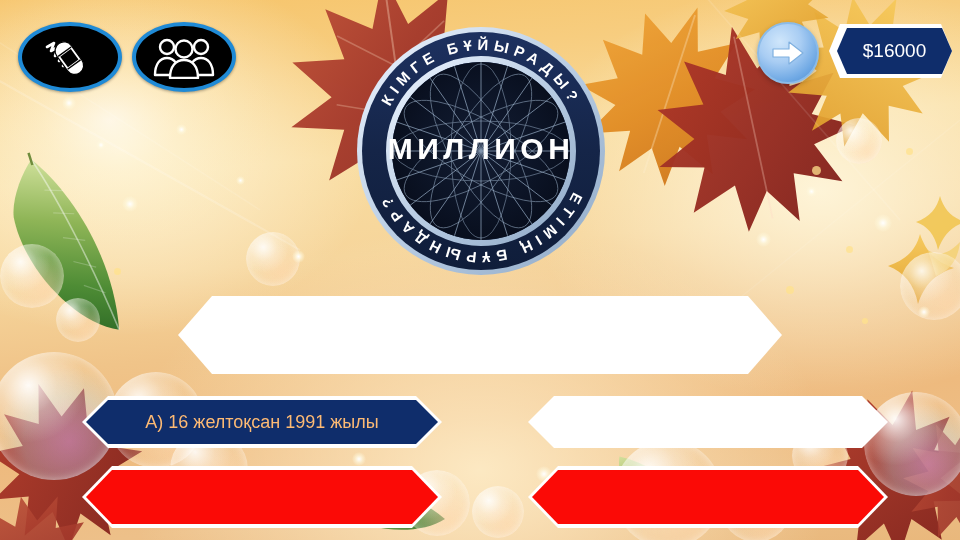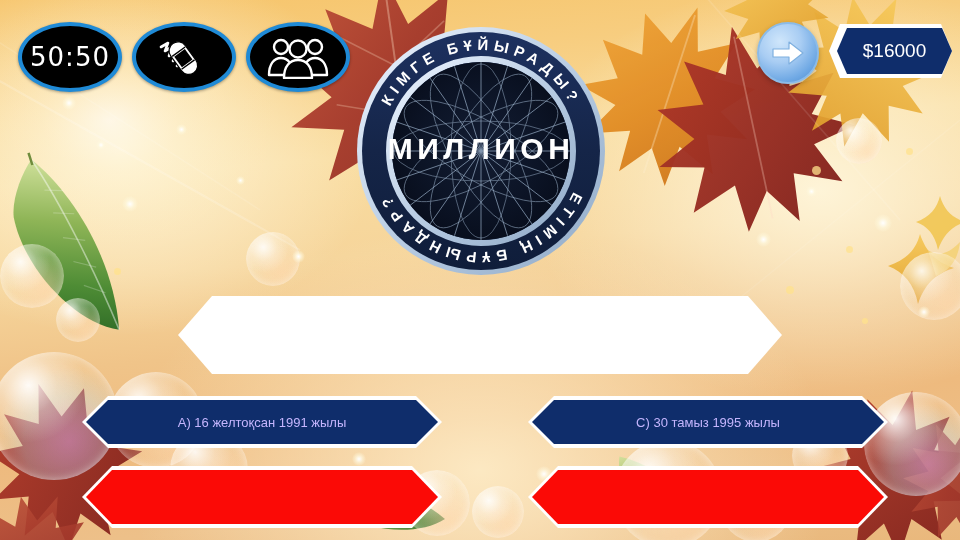--- a/index.html
+++ b/index.html
@@ -79,21 +79,21 @@
   .q-outer{position:absolute;inset:0;background:#fff;
     clip-path:polygon(34px 0,570px 0,604px 39px,570px 78px,34px 78px,0 39px);}
   .q-inner{position:absolute;left:4px;top:4px;width:596px;height:70px;background:#0f2d6b;
     clip-path:polygon(31px 0,565px 0,596px 35px,565px 70px,31px 70px,0 35px);
     display:flex;align-items:center;justify-content:center;}
   .q-text{color:#fff;font-size:17.5px;line-height:1.28;text-align:center;padding:0 42px;}
 
   .ans{position:absolute;z-index:35;}
   .ans-outer{position:absolute;inset:0;background:#fff;}
   .ans-inner{position:absolute;left:4px;top:4px;display:flex;align-items:center;justify-content:center;}
-  .ans-text{color:#c4b5fd;font-size:13px;text-align:left;white-space:nowrap;}
+  .ans-text{color:#fdba74;font-size:18px;text-align:left;white-space:nowrap;}
 
   .ansA{left:82px;top:396px;width:360px;height:52px;}
   .ansA .ans-outer{clip-path:polygon(26px 0,334px 0,360px 26px,334px 52px,26px 52px,0 26px);}
   .ansA .ans-inner{width:352px;height:44px;background:#0f2d6b;
     clip-path:polygon(22px 0,330px 0,352px 22px,330px 44px,22px 44px,0 22px);}
 
   .ansC{left:528px;top:396px;width:360px;height:52px;}
   .ansC .ans-outer{clip-path:polygon(26px 0,334px 0,360px 26px,334px 52px,26px 52px,0 26px);}
   .ansC .ans-inner{width:352px;height:44px;background:#0f2d6b;
     clip-path:polygon(22px 0,330px 0,352px 22px,330px 44px,22px 44px,0 22px);}
@@ -258,23 +258,20 @@
     <div class="dot" style="left:846px;top:246px;width:7px;height:7px;"></div>
     <div class="dot" style="left:786px;top:286px;width:8px;height:8px;"></div>
     <div class="dot" style="left:862px;top:318px;width:6px;height:6px;"></div>
     <div class="dot" style="left:906px;top:148px;width:7px;height:7px;"></div>
     <div class="dot" style="left:240px;top:300px;width:6px;height:6px;"></div>
     <div class="dot" style="left:114px;top:268px;width:7px;height:7px;"></div>
   </div>
 
   <div class="lifelines">
 
-    <div class="lifeline">
-      <span class="lifeline-5050">50:50</span>
-    </div>
 
     <div class="lifeline">
       <svg width="60" height="46" viewBox="0 0 60 46">
         <g fill="none" stroke="#fff" stroke-width="2.6" stroke-linejoin="round" stroke-linecap="round">
           <path d="M7 13 L14 9 L11 17 L18 13 L15 22 L22 18 L19 27 L26 23 L23 32 L30 29"></path>
         </g>
         <g transform="rotate(-36 34 22)">
           <path d="M29 3 C34 3 38 7 38 12 L38 30 C38 35 34 39 29 39 C24 39 20 35 20 30 L20 12 C20 7 24 3 29 3 Z" fill="#fff" stroke="#000" stroke-width="1.2"></path>
           <path d="M21 13 L37 13 M21 29 L37 29" stroke="#000" stroke-width="1.4"></path>
           <rect x="22.5" y="14.5" width="13" height="13" fill="#000"></rect>
@@ -387,23 +384,20 @@
 
   <div class="ans ansA">
     <div class="ans-outer"></div>
     <div class="ans-inner">
       <span class="ans-text">А) 16 желтоқсан 1991 жылы</span>
     </div>
   </div>
 
   <div class="ans ansC">
     <div class="ans-outer"></div>
-    <div class="ans-inner">
-      <span class="ans-text">С) 30 тамыз 1995 жылы</span>
-    </div>
   </div>
 
   <div class="ans ansB">
     <div class="ans-outer"></div>
     <div class="ans-inner">
       <span class="ans-text"></span>
     </div>
   </div>
 
   <div class="ans ansD">

